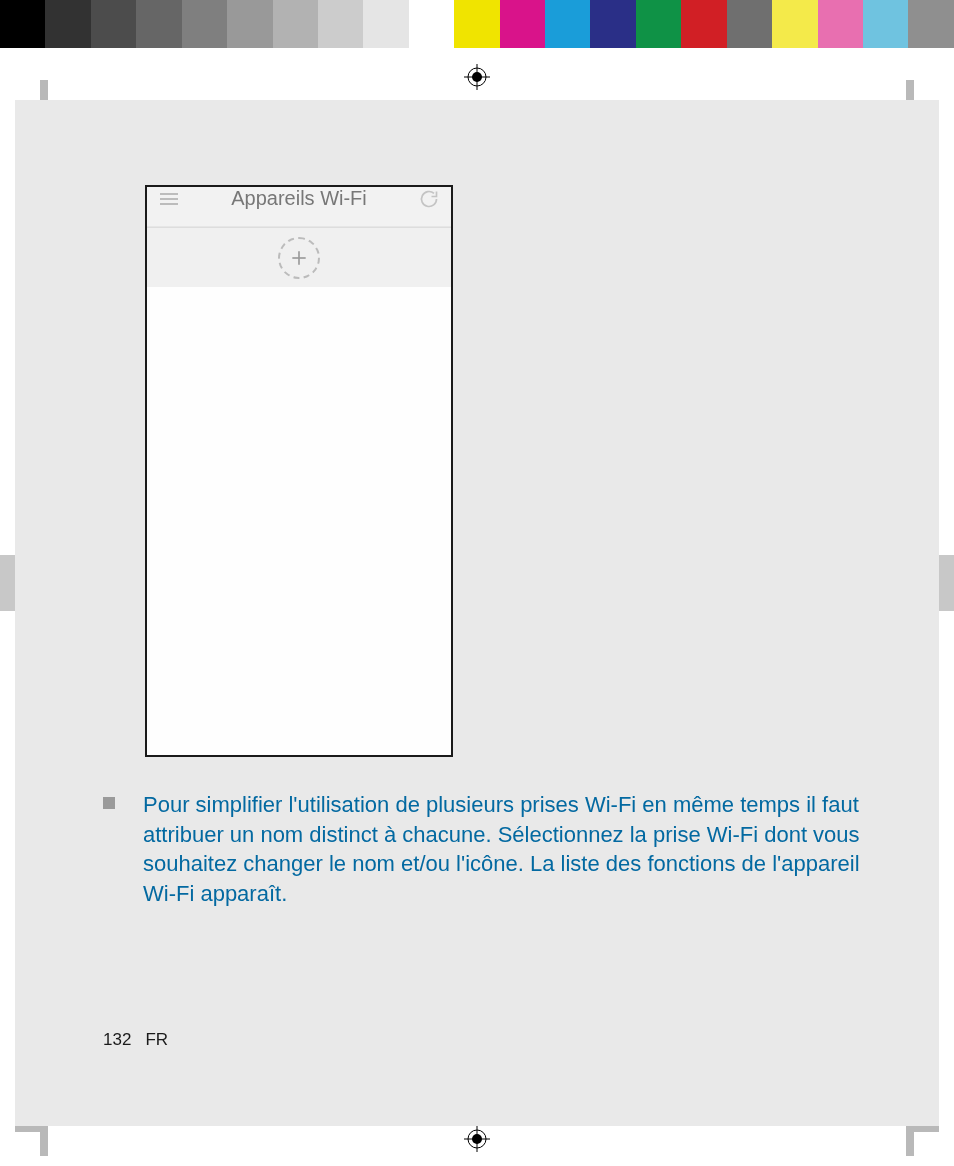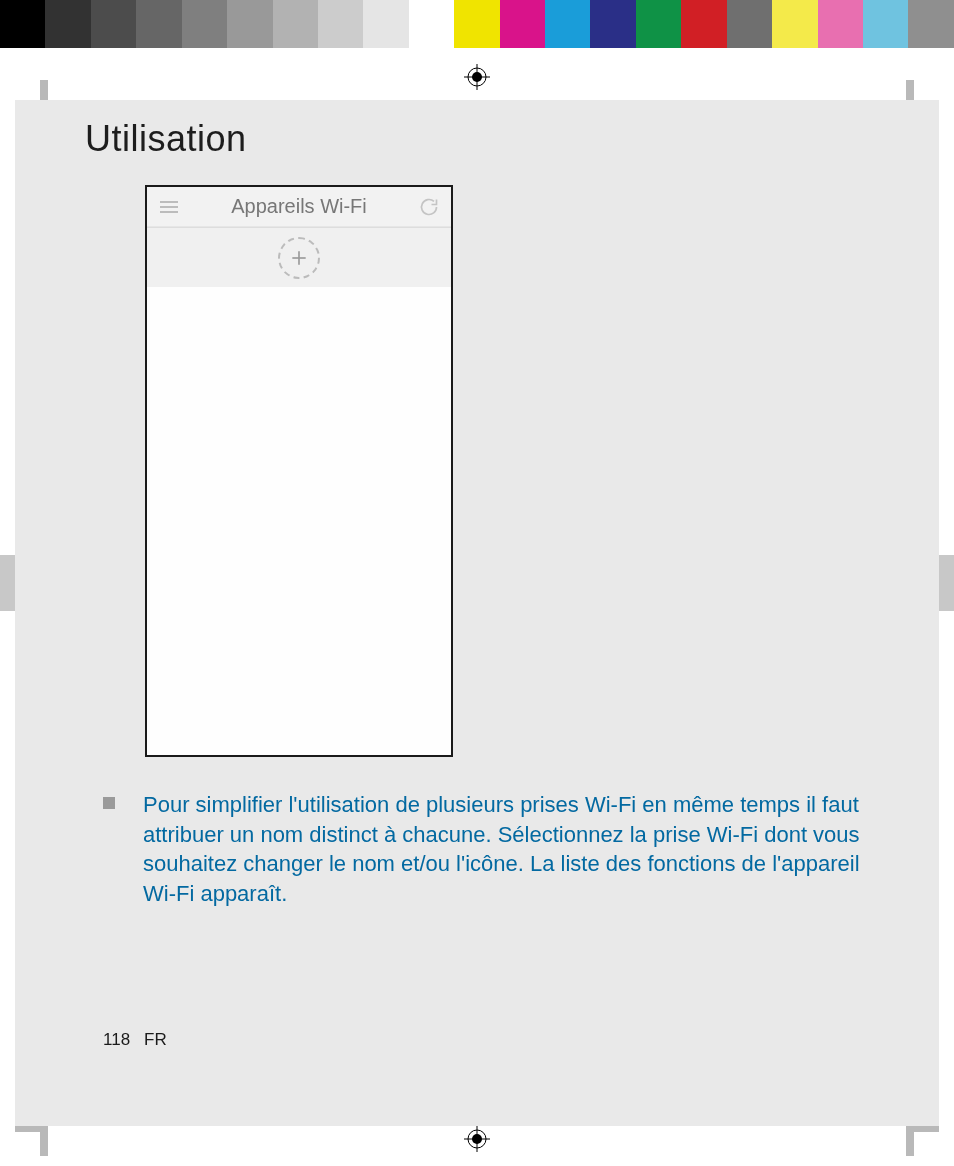--- a/index.html
+++ b/index.html
@@ -47,21 +47,20 @@
     width: 308px; height: 572px;
     background: #fefefe;
     border: 2px solid #1a1a1a;
     display: flex;
     flex-direction: column;
   }
   .phone-header {
     height: 40px;
     background: #f2f2f2;
     display: flex;
-    align-items: center;
     justify-content: space-between;
     padding: 0 10px;
     border-bottom: 1px solid #e6e6e6;
   }
   .phone-header .title {
     font-size: 20px;
     color: #777;
     font-weight: 400;
     flex: 1;
     text-align: center;
@@ -191,23 +190,20 @@
       <line x1="13" y1="0" x2="13" y2="26" stroke="#000"></line>
       <line x1="0" y1="13" x2="26" y2="13" stroke="#000"></line>
     </svg>
 </div>
 
 <div class="side-tab" style="left:0; top:555px; width:15px; height:56px;"></div>
 <div class="side-tab" style="right:0; top:555px; width:15px; height:56px;"></div>
 
 <div class="page-area">
 
-  <div class="header-bar">
-    <h1>Utilisation</h1>
-  </div>
 
   <div class="phone">
     <div class="phone-header">
       <div class="hamburger">
           <span></span>
         </div>
       <div class="title">Appareils Wi-Fi</div>
       <div class="refresh">
         <svg width="20" height="20" viewBox="0 0 24 24" fill="none" stroke="#c4c4c4" stroke-width="2">
           <path d="M21 12a9 9 0 1 1-3-6.7"></path>
@@ -224,16 +220,16 @@
       </div>
     </div>
   </div>
 
   <div class="paragraph">
     <div class="bullet"></div>
     <p>Pour simplifier l'utilisation de plusieurs prises Wi-Fi en même temps il faut attribuer un nom distinct à chacune. Sélectionnez la prise Wi-Fi dont vous souhaitez changer le nom et/ou l'icône. La liste des fonctions de l'appareil Wi-Fi apparaît.</p>
   </div>
 
   <div class="footer-num">
-    <span>118</span><span class="lang">FR</span>
+    <span>132</span><span class="lang">FR</span>
   </div>
 
 </div>
 
 </body></html>

